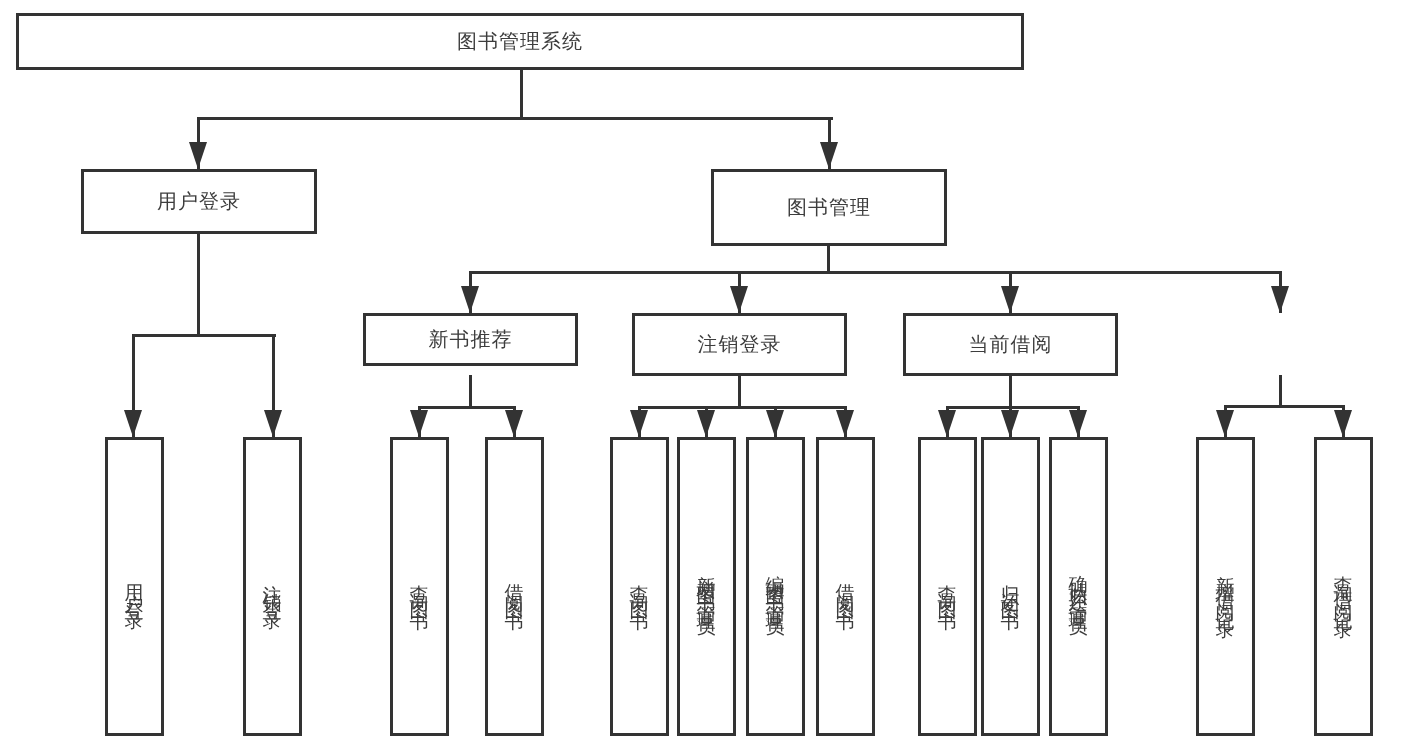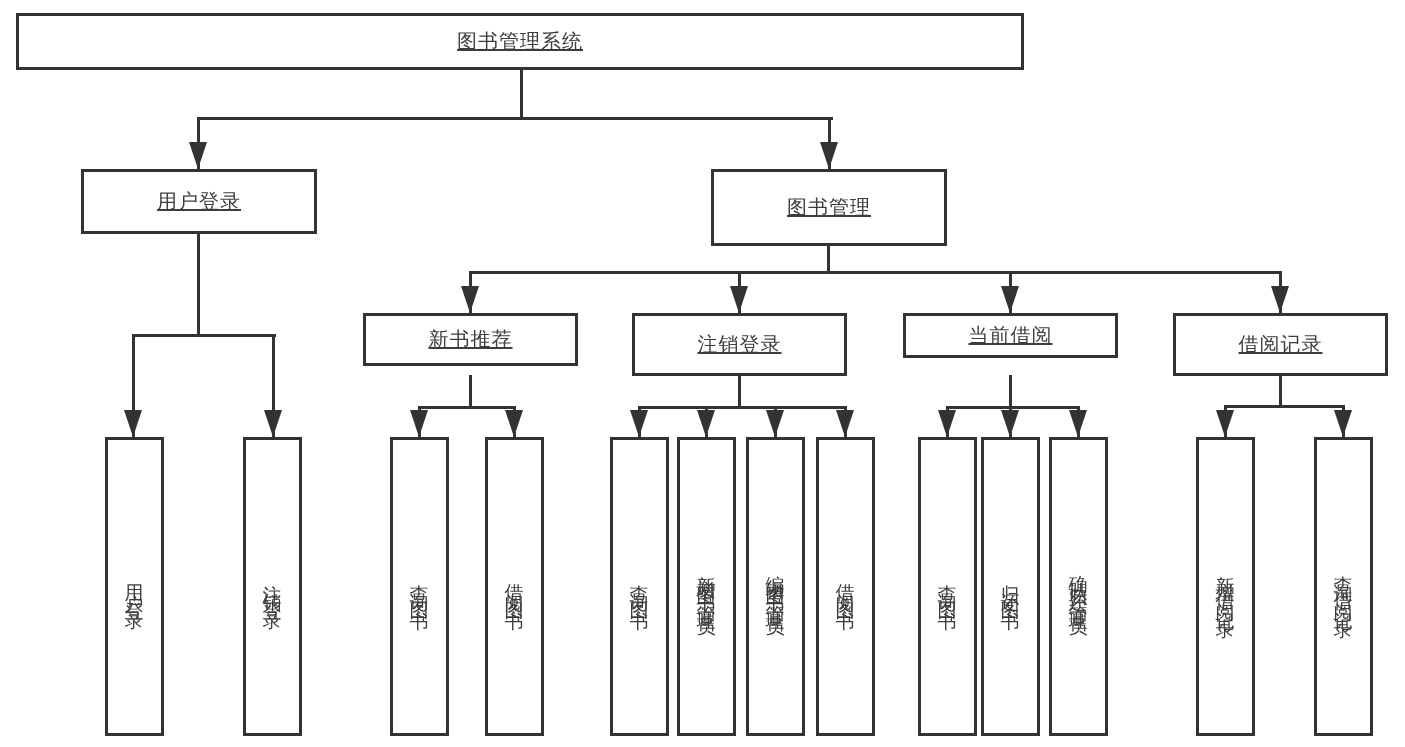--- a/index.html
+++ b/index.html
@@ -3,21 +3,21 @@
 <meta charset="utf-8">
 <style>
   html,body{margin:0;padding:0;background:#fff;}
   #canvas{
     position:relative;width:1405px;height:747px;background:#ffffff;overflow:hidden;
     font-family:"Liberation Sans","DejaVu Sans",sans-serif;
   }
   .bx{
     position:absolute;box-sizing:border-box;border:3px solid #333333;background:#ffffff;
     display:flex;align-items:center;justify-content:center;
-    color:#3d3d3d;font-size:20px;letter-spacing:1px;white-space:nowrap;text-decoration:underline;
+    color:#3d3d3d;font-size:20px;letter-spacing:1px;white-space:nowrap;
   }
   .lf{
     position:absolute;box-sizing:border-box;border:3px solid #333333;background:#ffffff;
     top:437px;width:59px;height:299px;
     display:flex;align-items:center;justify-content:center;
     writing-mode:vertical-rl;text-orientation:mixed;
     color:#3d3d3d;font-size:19px;letter-spacing:9px;line-height:1;
   }
   .v,.h{position:absolute;background:#333333;}
   .v{width:3px;}
@@ -97,22 +97,21 @@
   <div class="v" style="left:1342px;top:405px;height:32px;"></div>
   <div class="ar" style="left:1334px;top:410px;"></div>
 
   <div class="bx" style="left:16px;top:13px;width:1008px;height:57px;">图书管理系统</div>
 
   <div class="bx" style="left:81px;top:169px;width:236px;height:65px;">用户登录</div>
   <div class="bx" style="left:711px;top:169px;width:236px;height:77px;">图书管理</div>
 
   <div class="bx" style="left:363px;top:313px;width:215px;height:53px;">新书推荐</div>
   <div class="bx" style="left:632px;top:313px;width:215px;height:63px;">注销登录</div>
-  <div class="bx" style="left:903px;top:313px;width:215px;height:45px;">当前借阅</div>
-  <div class="bx" style="left:1173px;top:313px;width:215px;height:63px;">借阅记录</div>
+  <div class="bx" style="left:903px;top:313px;width:215px;height:63px;">当前借阅</div>
 
   <div class="lf" style="left:105px;">用户登录</div>
   <div class="lf" style="left:243px;">注销登录</div>
 
   <div class="lf" style="left:390px;">查询图书</div>
   <div class="lf" style="left:485px;">借阅图书</div>
 
   <div class="lf" style="left:610px;">查询图书</div>
   <div class="lf" style="left:677px;letter-spacing:6px;">新增图书（管理员）</div>
   <div class="lf" style="left:746px;letter-spacing:6px;">编辑图书（管理员）</div>

